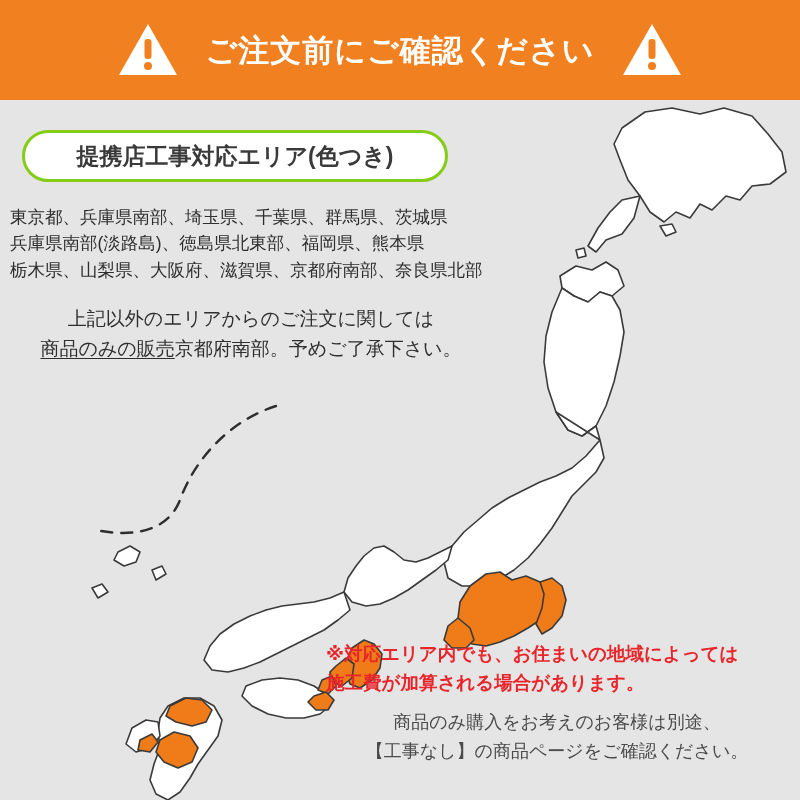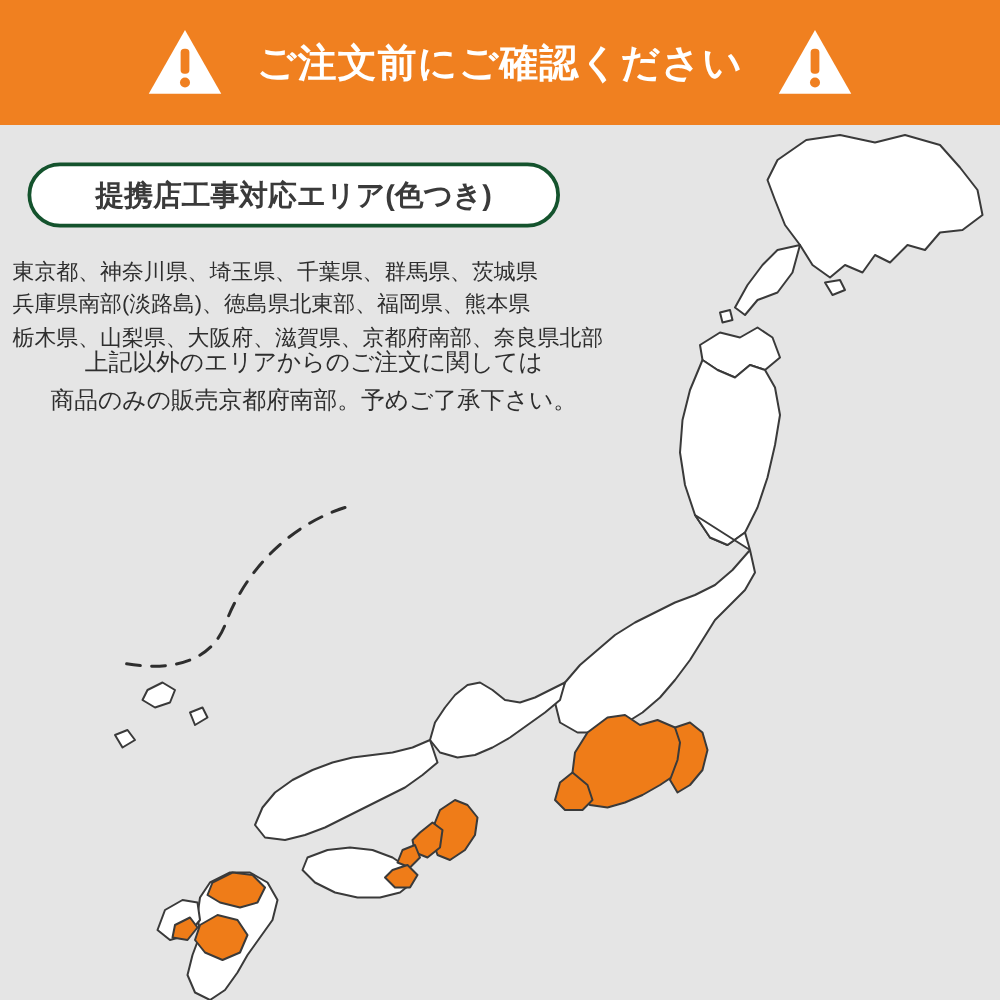--- a/index.html
+++ b/index.html
@@ -64,21 +64,21 @@
     height: 700px;
   }
 
   
   #area-box {
     position: absolute;
     left: 22px;
     top: 130px;
     width: 426px;
     height: 52px;
-    border: 3px solid #14532d;
+    border: 3px solid #84cc16;
     border-radius: 26px;
     background: #ffffff;
     box-sizing: border-box;
     display: flex;
     align-items: center;
     justify-content: center;
   }
   #area-box-label {
     font-size: 23px;
     font-weight: bold;
@@ -99,31 +99,31 @@
     color: #2e2e2e;
     line-height: 1.5;
     white-space: nowrap;
     font-weight: 500;
   }
 
   
   #notice-block {
     position: absolute;
     left: 26px;
-    top: 276px;
+    top: 304px;
     width: 450px;
     text-align: center;
   }
   #notice-block .notice-line {
     font-size: 19px;
     color: #2e2e2e;
     line-height: 1.6;
     white-space: nowrap;
   }
-  .u-line { text-underline-offset: 3px; }
+  .u-line { text-decoration: underline; text-underline-offset: 3px; }
 
   
   #red-note {
     position: absolute;
     left: 326px;
     top: 640px;
     width: 470px;
   }
   #red-note .red-line {
     color: #e8252a;
@@ -221,25 +221,33 @@
         <circle cx="31" cy="44" r="4" fill="#f08020"></circle>
       </svg>
     </span>
   </div>
 
   <div id="area-box">
     <span id="area-box-label">提携店工事対応エリア(色つき)</span>
   </div>
 
   <div id="pref-list">
-    <div class="pref-line">東京都、神奈川県、埼玉県、千葉県、群馬県、茨城県</div>
+    <div class="pref-line">東京都、兵庫県南部、埼玉県、千葉県、群馬県、茨城県</div>
     <div class="pref-line">兵庫県南部(淡路島)、徳島県北東部、福岡県、熊本県</div>
     <div class="pref-line">栃木県、山梨県、大阪府、滋賀県、京都府南部、奈良県北部</div>
   </div>
 
   <div id="notice-block">
     <div class="notice-line">上記以外のエリアからのご注文に関しては</div>
     <div class="notice-line"><span class="u-line">商品のみの販売</span><span>京都府南部。予めご了承下さい。</span></div>
   </div>
 
-
+  <div id="red-note">
+    <div class="red-line">※対応エリア内でも、お住まいの地域によっては</div>
+    <div class="red-line">施工費が加算される場合があります。</div>
+  </div>
+
+  <div id="bottom-note">
+    <div class="bottom-line">商品のみ購入をお考えのお客様は別途、</div>
+    <div class="bottom-line">【工事なし】の商品ページをご確認ください。</div>
+  </div>
 
 </div>
 
 </body></html>

